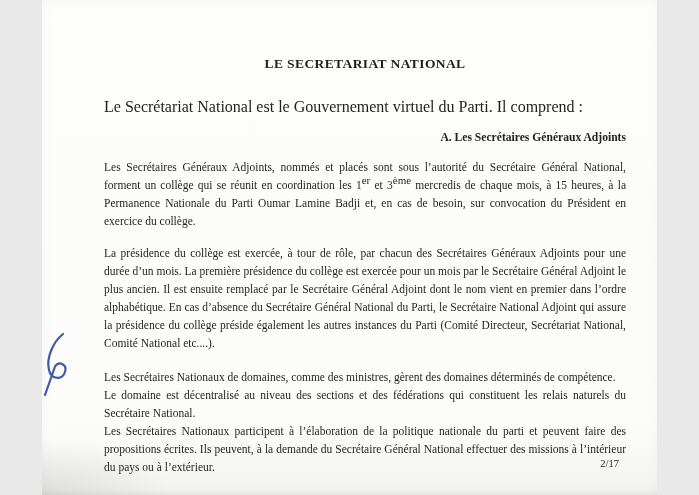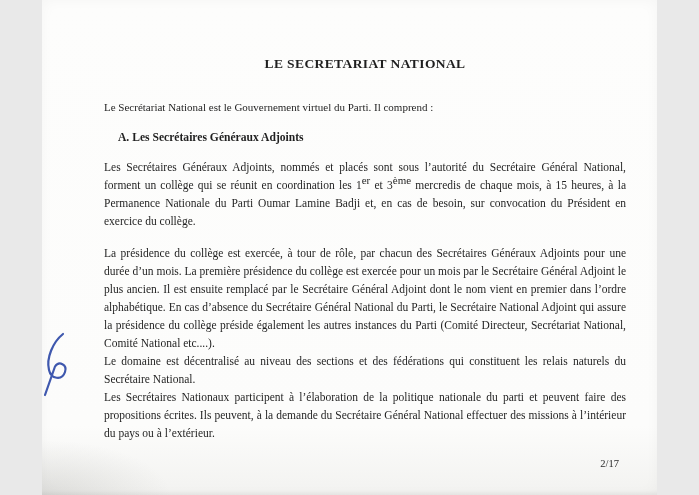--- a/index.html
+++ b/index.html
@@ -32,27 +32,28 @@
   }
   h1.doc-title {
     margin: 56px 0 0 0;
     text-align: center;
     font-size: 13.5px;
     font-weight: bold;
     letter-spacing: 0.4px;
   }
   p.intro {
     margin: 26px 0 0 0;
-    font-size: 11px;
+    font-size: 16px;
     line-height: 18px;
   }
   h2.sec-heading {
     margin: 15px 0 0 14px;
     font-size: 11.6px;
     font-weight: bold;
+    text-align: right;
   }
   p.para {
     margin: 14px 0 0 0;
     font-size: 11.5px;
     line-height: 18px;
     text-align: justify;
   }
   p.para.tight {
     margin: 0;
   }
@@ -95,20 +96,21 @@
     <p class="intro">Le Secrétariat National est le Gouvernement virtuel du Parti. Il comprend :</p>
 
     <h2 class="sec-heading">A. Les Secrétaires Généraux Adjoints</h2>
 
     <p class="para"><span>Les Secrétaires Généraux Adjoints, nommés et placés sont sous l’autorité du Secrétaire Général National, forment un collège qui se réunit en coordination les 1</span><sup class="ordinal">er</sup><span> et 3</span><sup class="ordinal">ème</sup><span> mercredis de chaque mois, à 15 heures, à la Permanence Nationale du Parti Oumar Lamine Badji et, en cas de besoin, sur convocation du Président en exercice du collège.</span></p>
 
     <p class="para">La présidence du collège est exercée, à tour de rôle, par chacun des Secrétaires Généraux Adjoints pour une durée d’un mois. La première présidence du collège est exercée pour un mois par le Secrétaire Général Adjoint le plus ancien. Il est ensuite remplacé par le Secrétaire Général Adjoint dont le nom vient en premier dans l’ordre alphabétique. En cas d’absence du Secrétaire Général National du Parti, le Secrétaire National Adjoint qui assure la présidence du collège préside également les autres instances du Parti (Comité Directeur, Secrétariat National, Comité National etc....).</p>
 
 
 
+    <p class="para tight first">Les Secrétaires Nationaux de domaines, comme des ministres, gèrent des domaines déterminés de compétence.</p>
     <p class="para tight">Le domaine est décentralisé au niveau des sections et des fédérations qui constituent les relais naturels du Secrétaire National.</p>
     <p class="para tight">Les Secrétaires Nationaux participent à l’élaboration de la politique nationale du parti et peuvent faire des propositions écrites. Ils peuvent, à la demande du Secrétaire Général National effectuer des missions à l’intérieur du pays ou à l’extérieur.</p>
 
   </div>
 
   <div class="page-number">2/17</div>
 
 </div>
 
 </body></html>

